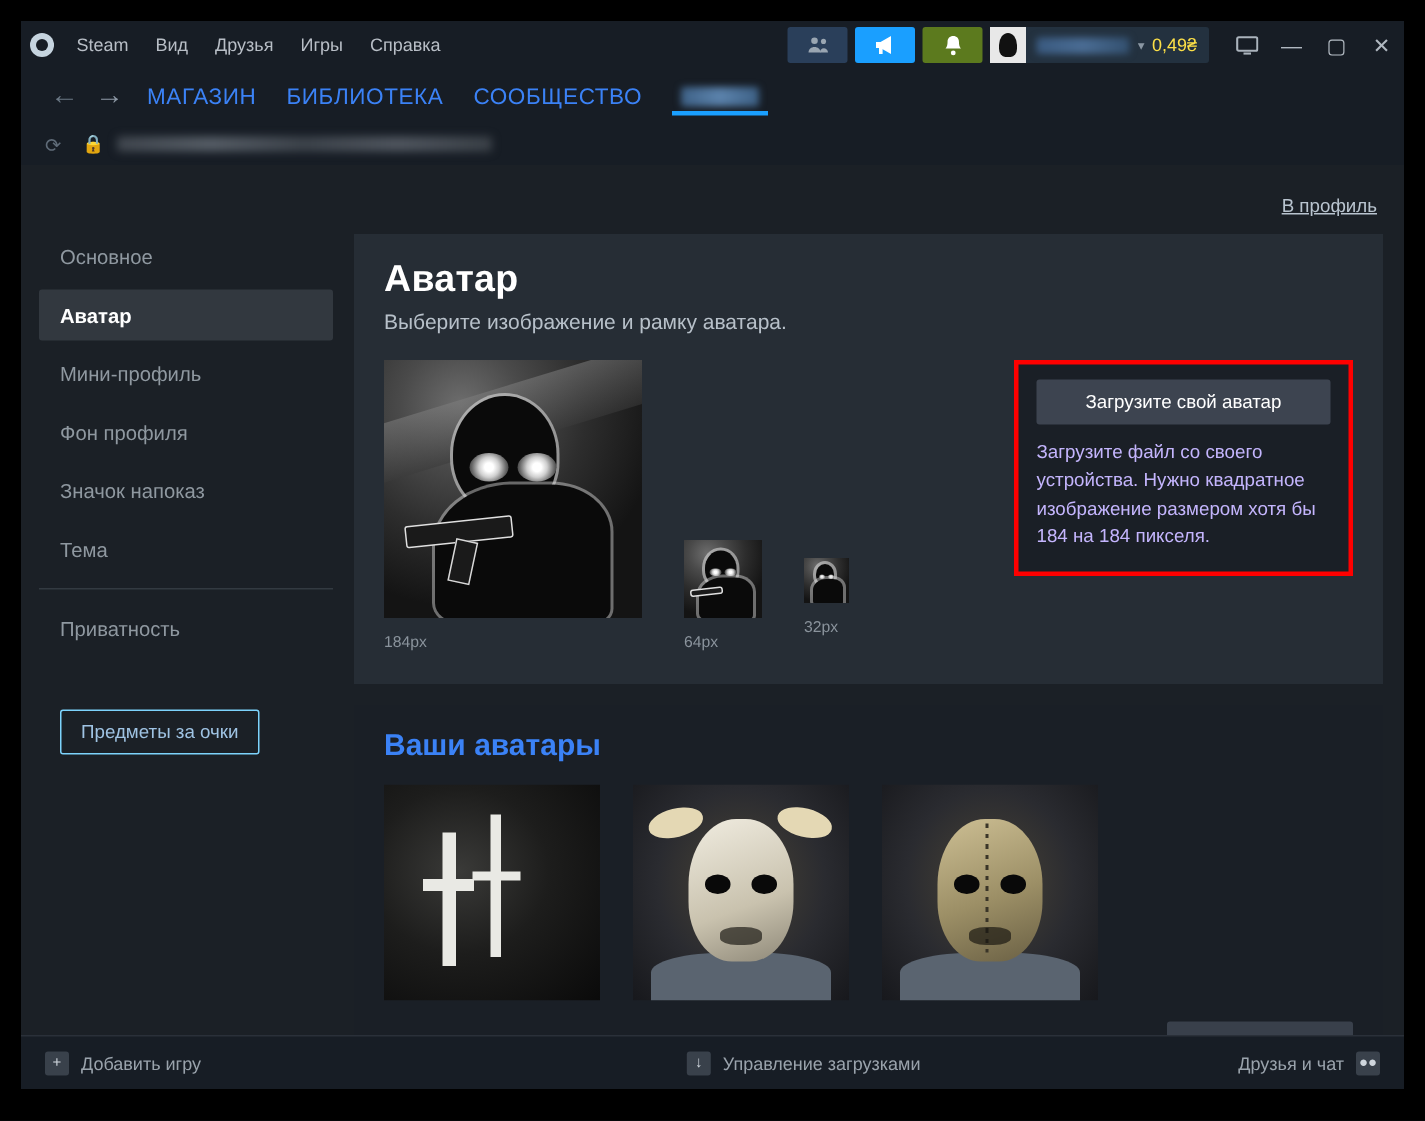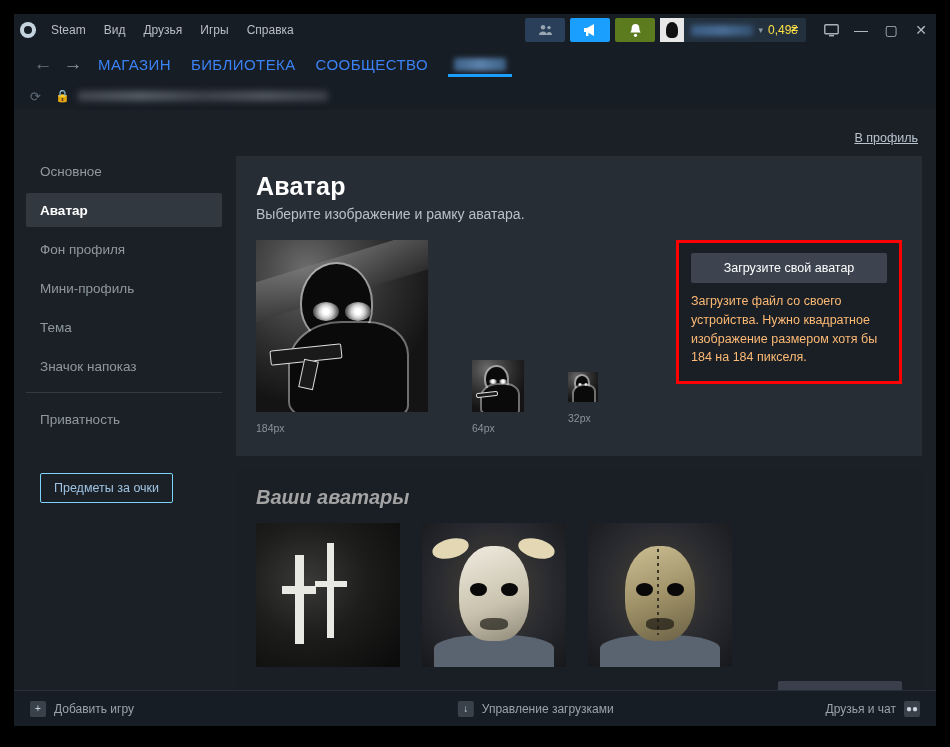--- a/index.html
+++ b/index.html
@@ -192,21 +192,21 @@
     color: #ffffff; font-size: 25px; font-weight: bold;
     letter-spacing: .2px;
   }
   .panel-sub {
     color: #b7c0c9; font-size: 14px; margin-top: 5px;
   }
 
   .avatar-row {
     display: flex; align-items: flex-start; margin-top: 18px;
   }
-  .av-col { margin-right: 44px; }
+  .av-col { margin-right: 28px; }
   .av-label {
     color: #8a939c; font-size: 10.5px; margin-top: 10px;
   }
   .av-frame { background: #000; overflow: hidden; position: relative; }
   .av-184 { width: 172px; height: 172px; }
   .av-64  { width: 52px;  height: 52px; }
   .av-32  { width: 30px;  height: 30px; }
 
   
   .fig-art {
@@ -268,31 +268,31 @@
     padding: 10px 12px 14px 12px;
     flex: none;
   }
   .upload-btn {
     width: 100%; height: 30px;
     background: #3d4450; color: #ffffff;
     font-size: 12.5px; border: none; border-radius: 2px;
     display: flex; align-items: center; justify-content: center;
   }
   .upload-desc {
-    color: #fdba74; font-size: 12.5px;
+    color: #c4b5fd; font-size: 12.5px;
     line-height: 1.5; margin-top: 9px;
   }
 
   
   .panel2 {
     background: #1a1f26; margin-top: 14px;
     padding: 16px 20px 18px 20px;
   }
   .panel2-title {
-    color: #a3a3a3; font-size: 20px; font-weight: bold; font-style: italic;
+    color: #3b82f6; font-size: 20px; font-weight: bold;
   }
   .avgrid { display: flex; gap: 22px; margin-top: 14px; }
   .avcell { width: 144px; height: 144px; position: relative; overflow: hidden; }
 
   .art-crosses {
     position: absolute; inset: 0;
     background: radial-gradient(ellipse at 35% 40%, #3a3a38 0%, #1d1d1c 45%, #0a0a0a 100%);
   }
   .art-crosses .cross {
     position: absolute; background: #e9e9e4;
@@ -494,24 +494,24 @@
     <span class="addr-lock">🔒</span>
     <div class="addr-blur"></div>
   </div>
 
   <div class="body">
     <div class="page-wrap">
 
       <div class="sidebar">
         <div class="side-item">Основное</div>
         <div class="side-item active">Аватар</div>
+        <div class="side-item">Мини-профиль</div>
         <div class="side-item">Фон профиля</div>
-        <div class="side-item">Мини-профиль</div>
+        <div class="side-item">Значок напоказ</div>
         <div class="side-item">Тема</div>
-        <div class="side-item">Значок напоказ</div>
         <div class="side-sep"></div>
         <div class="side-item">Приватность</div>
         <div class="points-btn">Предметы за очки</div>
       </div>
 
       <div class="content">
 
         <div class="profile-link-row">
           <span class="profile-link">В профиль</span>
         </div>

